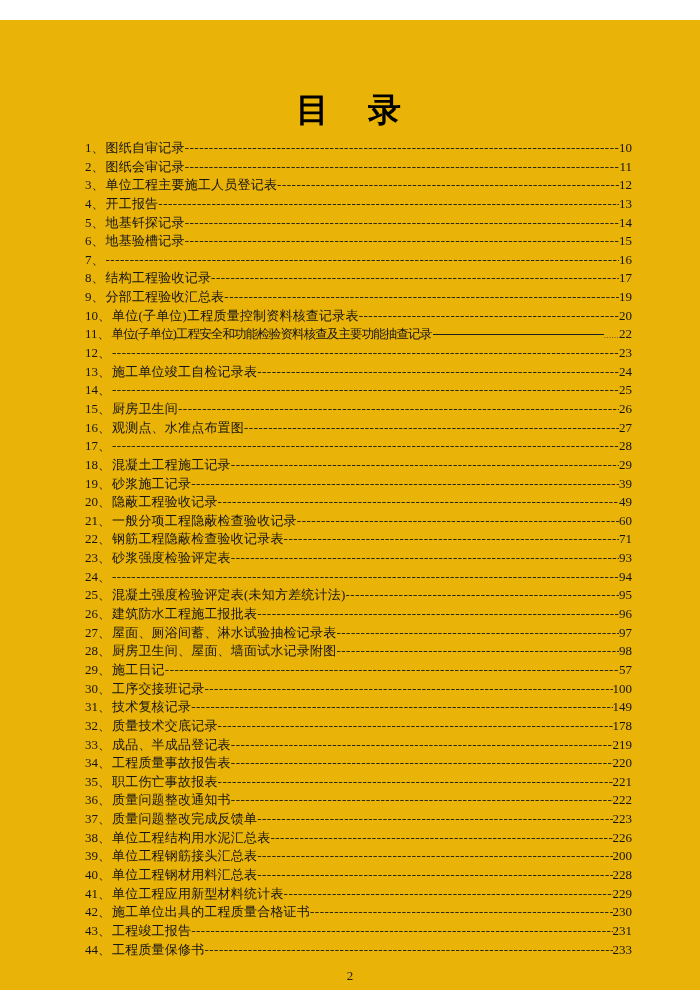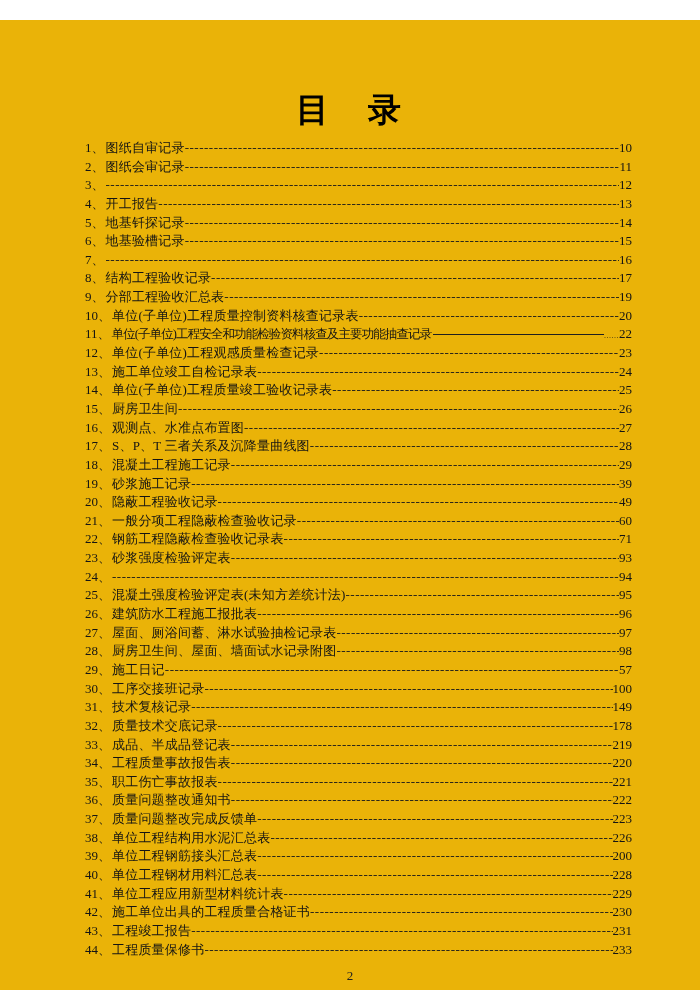--- a/index.html
+++ b/index.html
@@ -108,20 +108,21 @@
       <div class="toc-row">
     <span class="toc-num">2</span>
     <span class="toc-sep">、</span>
     <span class="toc-title">图纸会审记录</span>
     <span class="leader leader-dash"></span>
     <span class="toc-page">11</span>
   </div>
       <div class="toc-row">
     <span class="toc-num">3</span>
     <span class="toc-sep">、</span>
+    <span class="toc-title">单位工程主要施工人员登记表</span>
     <span class="leader leader-dash"></span>
     <span class="toc-page">12</span>
   </div>
       <div class="toc-row">
     <span class="toc-num">4</span>
     <span class="toc-sep">、</span>
     <span class="toc-title">开工报告</span>
     <span class="leader leader-dash"></span>
     <span class="toc-page">13</span>
   </div>
@@ -170,56 +171,53 @@
     <span class="toc-num">11</span>
     <span class="toc-sep">、</span>
     <span class="toc-title condensed">单位(子单位)工程安全和功能检验资料核查及主要功能抽查记录</span>
     <span class="leader leader-solid"></span>
         <span class="leader-dots"></span>
     <span class="toc-page">22</span>
   </div>
       <div class="toc-row">
     <span class="toc-num">12</span>
     <span class="toc-sep">、</span>
-    <span class="toc-title">单位(子单位)工程观感质量检查记录</span>
     <span class="leader leader-dash"></span>
     <span class="toc-page">23</span>
   </div>
       <div class="toc-row">
     <span class="toc-num">13</span>
     <span class="toc-sep">、</span>
     <span class="toc-title">施工单位竣工自检记录表</span>
     <span class="leader leader-dash"></span>
     <span class="toc-page">24</span>
   </div>
       <div class="toc-row">
     <span class="toc-num">14</span>
     <span class="toc-sep">、</span>
-    <span class="toc-title">单位(子单位)工程质量竣工验收记录表</span>
     <span class="leader leader-dash"></span>
     <span class="toc-page">25</span>
   </div>
       <div class="toc-row">
     <span class="toc-num">15</span>
     <span class="toc-sep">、</span>
     <span class="toc-title">厨房卫生间</span>
     <span class="leader leader-dash"></span>
     <span class="toc-page">26</span>
   </div>
       <div class="toc-row">
     <span class="toc-num">16</span>
     <span class="toc-sep">、</span>
     <span class="toc-title">观测点、水准点布置图</span>
     <span class="leader leader-dash"></span>
     <span class="toc-page">27</span>
   </div>
       <div class="toc-row">
     <span class="toc-num">17</span>
     <span class="toc-sep">、</span>
-    <span class="toc-title">S、P、T 三者关系及沉降量曲线图</span>
     <span class="leader leader-dash"></span>
     <span class="toc-page">28</span>
   </div>
       <div class="toc-row">
     <span class="toc-num">18</span>
     <span class="toc-sep">、</span>
     <span class="toc-title">混凝土工程施工记录</span>
     <span class="leader leader-dash"></span>
     <span class="toc-page">29</span>
   </div>

